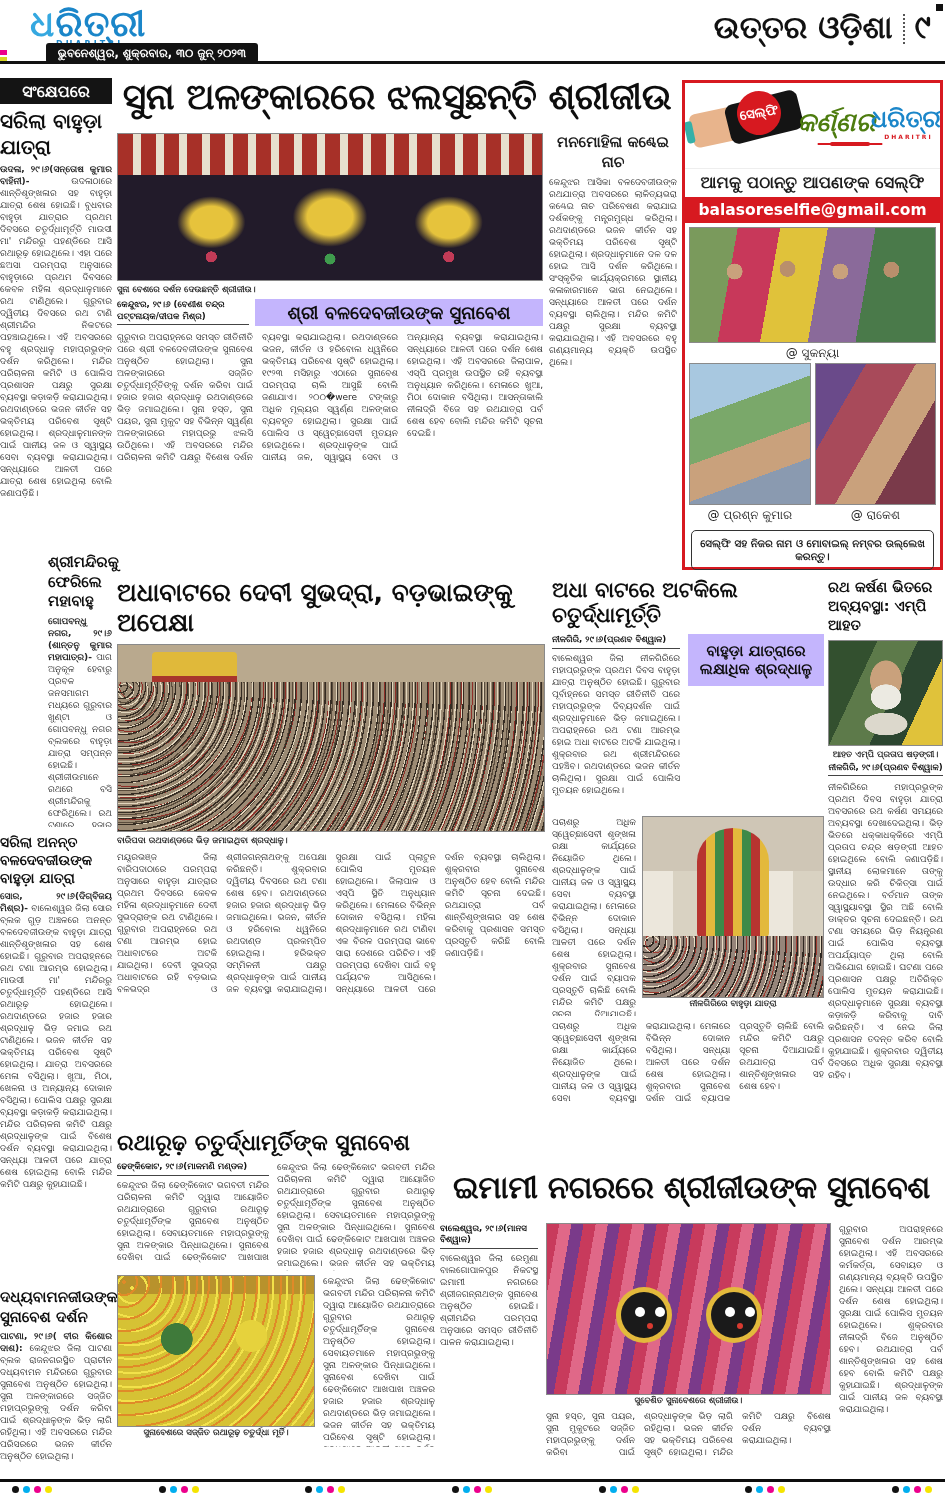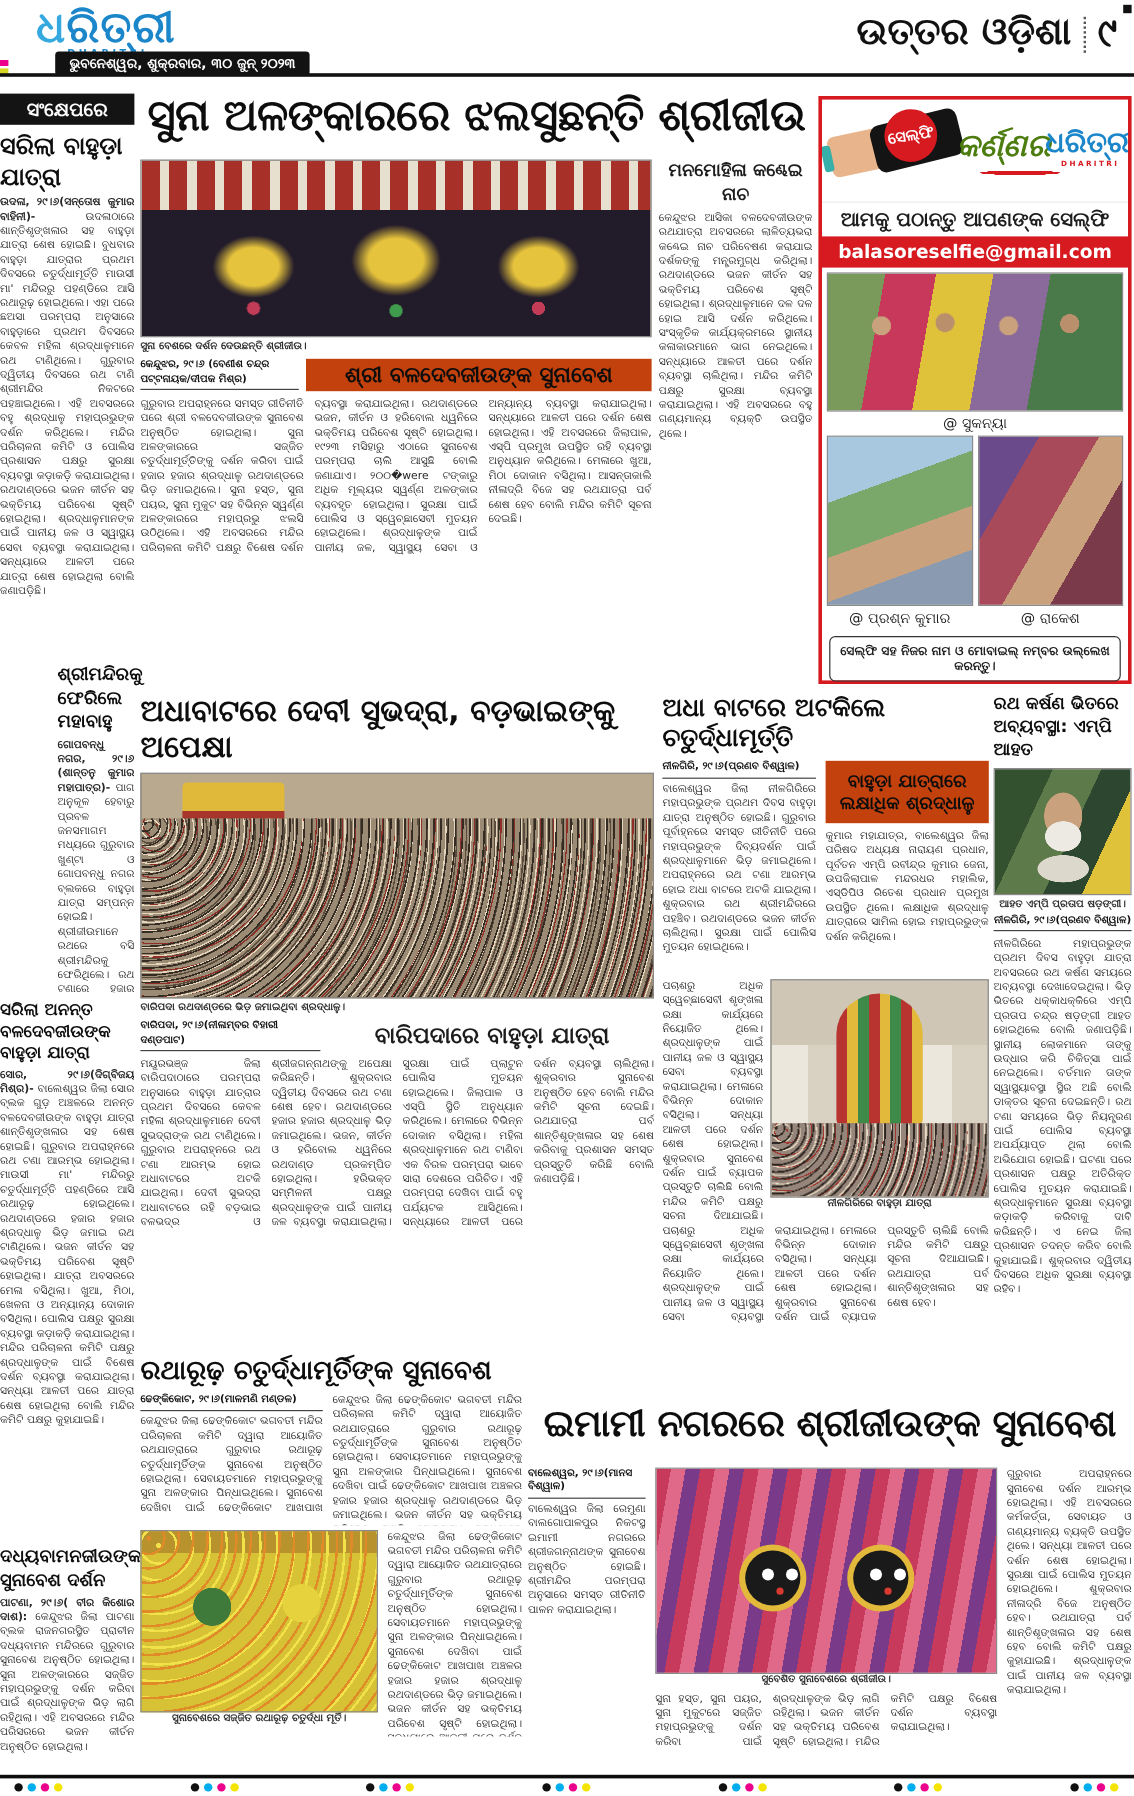--- a/index.html
+++ b/index.html
@@ -26,21 +26,21 @@
   .regmark { position:absolute; }
   
   .headline-xl { font-size:36px; font-weight:bold; text-align:center; line-height:1.25; letter-spacing:-0.5px; color:#0d0d0d; }
   .headline-lg { font-size:25px; font-weight:bold; line-height:1.2; color:#0d0d0d; }
   .headline-md { font-size:21px; font-weight:bold; line-height:1.2; color:#0d0d0d; }
   .headline-sm { font-size:14.5px; font-weight:bold; line-height:1.3; color:#0d0d0d; }
   .kicker { font-size:15px; font-weight:bold; text-align:center; line-height:1.3; }
   .body-txt { font-size:9px; line-height:12px; text-align:justify; color:#262626; overflow:hidden; }
   .dateline { font-size:8.6px; font-weight:bold; color:#111; border-bottom:1px solid #444; padding-bottom:2px; line-height:11.5px; }
   .caption { font-size:8.6px; font-weight:bold; color:#2e2e2e; text-align:center; line-height:11px; }
-  .gray-box { background:#c2410c; display:flex; align-items:center; justify-content:center; text-align:center; font-weight:bold; color:#0d0d0d; }
+  .gray-box { background:#c4b5fd; display:flex; align-items:center; justify-content:center; text-align:center; font-weight:bold; color:#0d0d0d; }
   .black-bar { background:#141414; color:#fff; font-weight:bold; display:flex; align-items:center; justify-content:center; }
   .cols-3 { column-count:3; column-gap:9px; }
   .cols-4 { column-count:4; column-gap:9px; }
   
   .photo { position:relative; overflow:hidden; border:1px solid #8a8a8a; background:#cabfae; }
   .ph-canopy { position:absolute; left:0; top:0; right:0; height:28%;
     background:repeating-linear-gradient(90deg,#a73028 0 15px,#e7e0cf 15px 23px); }
   .ph-dark { position:absolute; left:0; top:28%; right:0; bottom:0; background:#221b2a;
     background-image:
       radial-gradient(ellipse 55px 42px at 22% 45%, #e6c33c 0 38%, rgba(230,195,60,0) 62%),
@@ -219,37 +219,32 @@
     </div>
     <div class="selfie-note">ସେଲ୍ଫି ସହ ନିଜର ନାମ ଓ ମୋବାଇଲ୍ ନମ୍ବର ଉଲ୍ଲେଖ କରନ୍ତୁ।</div>
   </div>
 
   <div class="abs" style="left:117px;top:578px;width:428px;height:548px;">
     <div class="headline-lg">ଅଧାବାଟରେ ଦେବୀ ସୁଭଦ୍ରା, ବଡ଼ଭାଇଙ୍କୁ ଅପେକ୍ଷା</div>
     <div class="photo ph-crowd" style="height:188px;margin-top:6px;">
       <div class="chariot"></div>
     </div>
     <div class="caption" style="text-align:left;margin-top:3px;">ବାରିପଦା ରଥଦାଣ୍ଡରେ ଭିଡ଼ ଜମାଇଥିବା ଶ୍ରଦ୍ଧାଳୁ।</div>
-    <div style="display:flex;gap:8px;align-items:center;margin-top:4px;">
-      <div class="dateline" style="width:150px;">ବାରିପଦା, ୨୯।୬(ନୀଳାମ୍ବର ବିହାରୀ ଦଣ୍ଡପାଟ)</div>
-      <div style="flex:1;font-size:19px;font-weight:bold;text-align:center;line-height:1.1;">ବାରିପଦାରେ ବାହୁଡ଼ା ଯାତ୍ରା</div>
-    </div>
     <div class="body-txt cols-4" style="height:268px;margin-top:5px;">ମୟୂରଭଞ୍ଜ ଜିଲା ବାରିପଦାଠାରେ ପରମ୍ପରା ଅନୁସାରେ ବାହୁଡ଼ା ଯାତ୍ରାର ପ୍ରଥମ ଦିବସରେ କେବଳ ମହିଳା ଶ୍ରଦ୍ଧାଳୁମାନେ ଦେବୀ ସୁଭଦ୍ରାଙ୍କ ରଥ ଟାଣିଥିଲେ। ଗୁରୁବାର ଅପରାହ୍ନରେ ରଥ ଟଣା ଆରମ୍ଭ ହୋଇ ଅଧାବାଟରେ ଅଟକି ଯାଇଥିଲା। ଦେବୀ ସୁଭଦ୍ରା ଅଧାବାଟରେ ରହି ବଡ଼ଭାଇ ବଳଭଦ୍ର ଓ ଶ୍ରୀଜଗନ୍ନାଥଙ୍କୁ ଅପେକ୍ଷା କରିଛନ୍ତି। ଶୁକ୍ରବାର ଦ୍ୱିତୀୟ ଦିବସରେ ରଥ ଟଣା ଶେଷ ହେବ। ରଥଦାଣ୍ଡରେ ହଜାର ହଜାର ଶ୍ରଦ୍ଧାଳୁ ଭିଡ଼ ଜମାଇଥିଲେ। ଭଜନ, କୀର୍ତନ ଓ ହରିବୋଲ ଧ୍ୱନିରେ ରଥଦାଣ୍ଡ ପ୍ରକମ୍ପିତ ହୋଇଥିଲା। ହରିଭକ୍ତ ସମ୍ମିଳନୀ ପକ୍ଷରୁ ଶ୍ରଦ୍ଧାଳୁଙ୍କ ପାଇଁ ପାନୀୟ ଜଳ ବ୍ୟବସ୍ଥା କରାଯାଇଥିଲା। ସୁରକ୍ଷା ପାଇଁ ପ୍ଲାଟୁନ ପୋଲିସ ମୁତୟନ ହୋଇଥିଲେ। ଜିଲାପାଳ ଓ ଏସ୍ପି ସ୍ଥିତି ଅନୁଧ୍ୟାନ କରିଥିଲେ। ମେଳାରେ ବିଭିନ୍ନ ଦୋକାନ ବସିଥିଲା। ମହିଳା ଶ୍ରଦ୍ଧାଳୁମାନେ ରଥ ଟାଣିବା ଏକ ବିରଳ ପରମ୍ପରା ଭାବେ ସାରା ଦେଶରେ ପରିଚିତ। ଏହି ପରମ୍ପରା ଦେଖିବା ପାଇଁ ବହୁ ପର୍ଯ୍ୟଟକ ଆସିଥିଲେ। ସନ୍ଧ୍ୟାରେ ଆଳତୀ ପରେ ଦର୍ଶନ ବ୍ୟବସ୍ଥା ଚାଲିଥିଲା। ଶୁକ୍ରବାର ସୁନାବେଶ ଅନୁଷ୍ଠିତ ହେବ ବୋଲି ମନ୍ଦିର କମିଟି ସୂଚନା ଦେଇଛି। ରଥଯାତ୍ରା ପର୍ବ ଶାନ୍ତିଶୃଙ୍ଖଳାର ସହ ଶେଷ କରିବାକୁ ପ୍ରଶାସନ ସମସ୍ତ ପ୍ରସ୍ତୁତି କରିଛି ବୋଲି ଜଣାପଡ଼ିଛି।</div>
   </div>
 
   <div class="abs" style="left:552px;top:578px;width:272px;height:548px;">
     <div class="headline-md">ଅଧା ବାଟରେ ଅଟକିଲେ ଚତୁର୍ଦ୍ଧାମୂର୍ତ୍ତି</div>
     <div style="display:flex;gap:8px;margin-top:6px;">
       <div style="width:128px;">
         <div class="dateline">ନୀଳଗିରି, ୨୯।୬(ପ୍ରଣବ ବିଶ୍ୱାଳ)</div>
         <div class="body-txt" style="height:160px;margin-top:3px;">ବାଲେଶ୍ୱର ଜିଲା ନୀଳଗିରିରେ ମହାପ୍ରଭୁଙ୍କ ପ୍ରଥମ ଦିବସ ବାହୁଡ଼ା ଯାତ୍ରା ଅନୁଷ୍ଠିତ ହୋଇଛି। ଗୁରୁବାର ପୂର୍ବାହ୍ନରେ ସମସ୍ତ ରୀତିନୀତି ପରେ ମହାପ୍ରଭୁଙ୍କ ଦିବ୍ୟଦର୍ଶନ ପାଇଁ ଶ୍ରଦ୍ଧାଳୁମାନେ ଭିଡ଼ ଜମାଇଥିଲେ। ଅପରାହ୍ନରେ ରଥ ଟଣା ଆରମ୍ଭ ହୋଇ ଅଧା ବାଟରେ ଅଟକି ଯାଇଥିଲା। ଶୁକ୍ରବାର ରଥ ଶ୍ରୀମନ୍ଦିରରେ ପହଞ୍ଚିବ। ରଥଦାଣ୍ଡରେ ଭଜନ କୀର୍ତନ ଚାଲିଥିଲା। ସୁରକ୍ଷା ପାଇଁ ପୋଲିସ ମୁତୟନ ହୋଇଥିଲେ।</div>
       </div>
       <div style="flex:1;">
         <div class="gray-box" style="height:52px;font-size:15px;padding:2px;">ବାହୁଡ଼ା ଯାତ୍ରାରେ ଲକ୍ଷାଧିକ ଶ୍ରଦ୍ଧାଳୁ</div>
-        <div class="body-txt" style="height:118px;margin-top:5px;">କୁମାର ମହାଯାତ୍ର, ବାଲେଶ୍ୱର ଜିଲା ପରିଷଦ ଅଧ୍ୟକ୍ଷ ନାରାୟଣ ପ୍ରଧାନ, ପୂର୍ବତନ ଏମ୍ପି ରବୀନ୍ଦ୍ର କୁମାର ଜେନା, ଉପଜିଲାପାଳ ମନ୍ଦରଧର ମହାଲିକ, ଏସ୍ଡିପିଓ ରିତେଶ ପ୍ରଧାନ ପ୍ରମୁଖ ଉପସ୍ଥିତ ଥିଲେ। ଲକ୍ଷାଧିକ ଶ୍ରଦ୍ଧାଳୁ ଯାତ୍ରାରେ ସାମିଲ ହୋଇ ମହାପ୍ରଭୁଙ୍କ ଦର୍ଶନ କରିଥିଲେ।</div>
       </div>
     </div>
     <div style="display:flex;gap:6px;margin-top:4px;">
       <div class="body-txt" style="width:84px;height:200px;">ପଚାଶରୁ ଅଧିକ ସ୍ୱେଚ୍ଛାସେବୀ ଶୃଙ୍ଖଳା ରକ୍ଷା କାର୍ଯ୍ୟରେ ନିୟୋଜିତ ଥିଲେ। ଶ୍ରଦ୍ଧାଳୁଙ୍କ ପାଇଁ ପାନୀୟ ଜଳ ଓ ସ୍ୱାସ୍ଥ୍ୟ ସେବା ବ୍ୟବସ୍ଥା କରାଯାଇଥିଲା। ମେଳାରେ ବିଭିନ୍ନ ଦୋକାନ ବସିଥିଲା। ସନ୍ଧ୍ୟା ଆଳତୀ ପରେ ଦର୍ଶନ ଶେଷ ହୋଇଥିଲା। ଶୁକ୍ରବାର ସୁନାବେଶ ଦର୍ଶନ ପାଇଁ ବ୍ୟାପକ ପ୍ରସ୍ତୁତି ଚାଲିଛି ବୋଲି ମନ୍ଦିର କମିଟି ପକ୍ଷରୁ ସୂଚନା ଦିଆଯାଇଛି। ରଥଯାତ୍ରା ପର୍ବ ଶାନ୍ତିଶୃଙ୍ଖଳାର ସହ ଶେଷ ହେବ।</div>
       <div style="flex:1;">
         <div class="photo ph-chariot2" style="height:182px;"></div>
         <div class="caption">ନୀଳଗିରିରେ ବାହୁଡ଼ା ଯାତ୍ରା</div>
       </div>
     </div>
     <div class="body-txt cols-3" style="height:92px;margin-top:4px;">ପଚାଶରୁ ଅଧିକ ସ୍ୱେଚ୍ଛାସେବୀ ଶୃଙ୍ଖଳା ରକ୍ଷା କାର୍ଯ୍ୟରେ ନିୟୋଜିତ ଥିଲେ। ଶ୍ରଦ୍ଧାଳୁଙ୍କ ପାଇଁ ପାନୀୟ ଜଳ ଓ ସ୍ୱାସ୍ଥ୍ୟ ସେବା ବ୍ୟବସ୍ଥା କରାଯାଇଥିଲା। ମେଳାରେ ବିଭିନ୍ନ ଦୋକାନ ବସିଥିଲା। ସନ୍ଧ୍ୟା ଆଳତୀ ପରେ ଦର୍ଶନ ଶେଷ ହୋଇଥିଲା। ଶୁକ୍ରବାର ସୁନାବେଶ ଦର୍ଶନ ପାଇଁ ବ୍ୟାପକ ପ୍ରସ୍ତୁତି ଚାଲିଛି ବୋଲି ମନ୍ଦିର କମିଟି ପକ୍ଷରୁ ସୂଚନା ଦିଆଯାଇଛି। ରଥଯାତ୍ରା ପର୍ବ ଶାନ୍ତିଶୃଙ୍ଖଳାର ସହ ଶେଷ ହେବ।</div>

